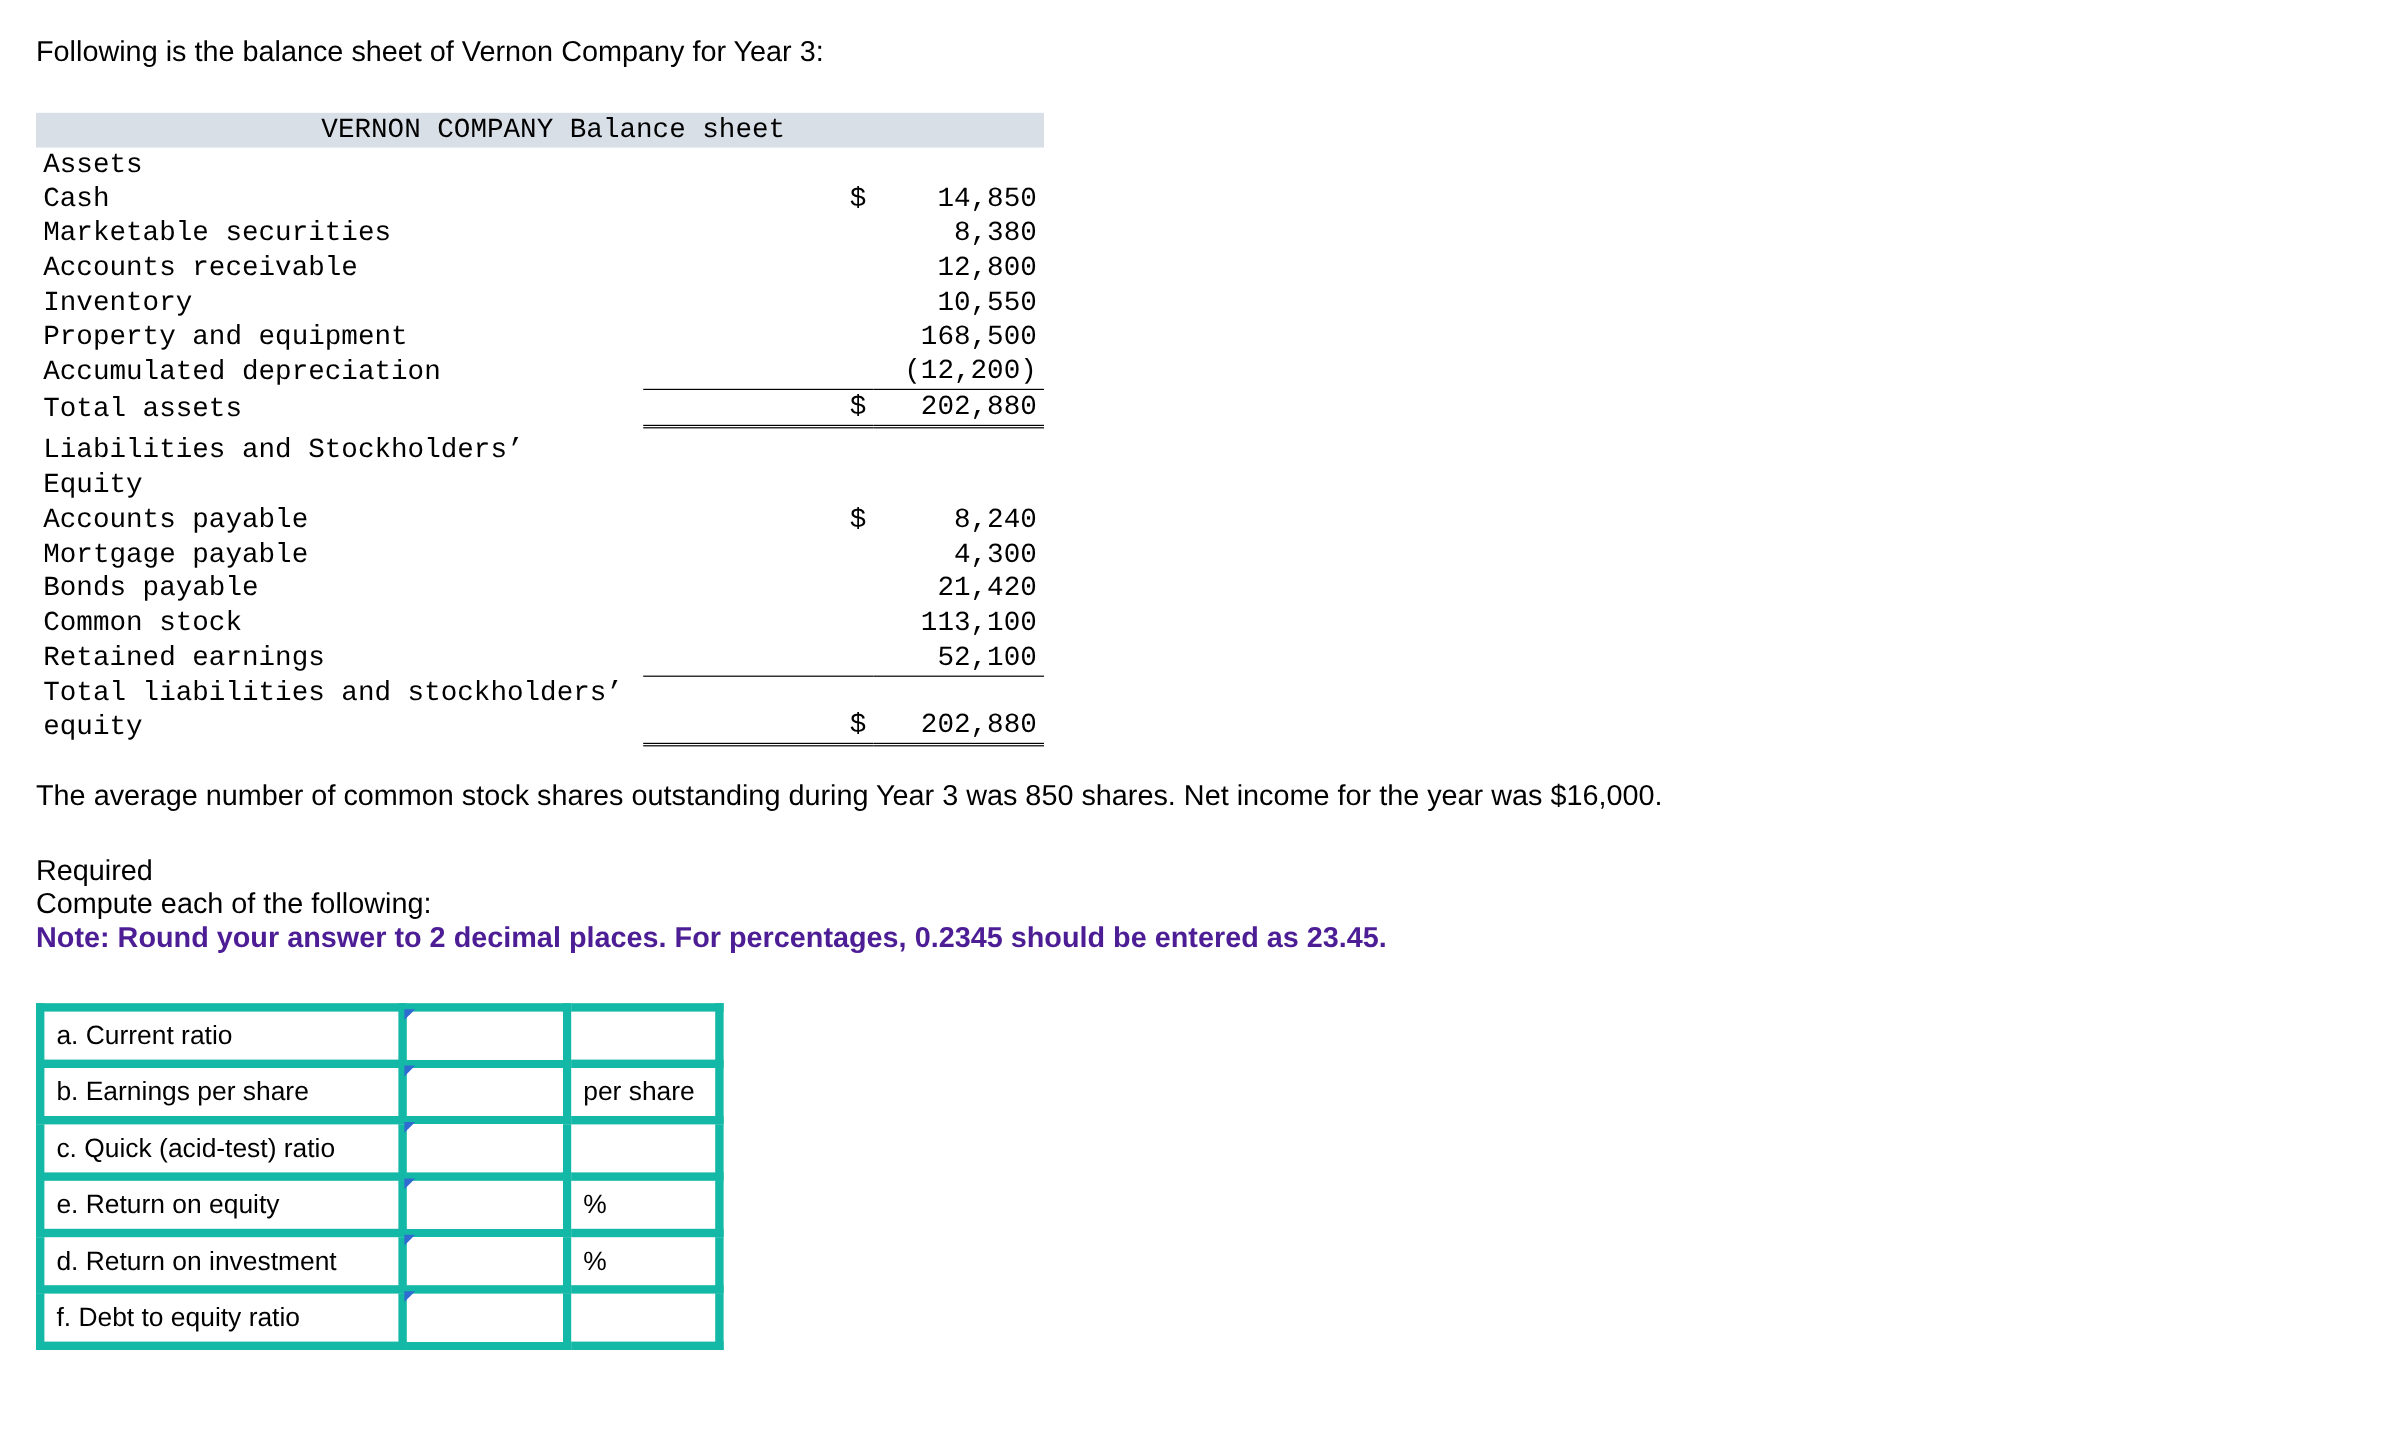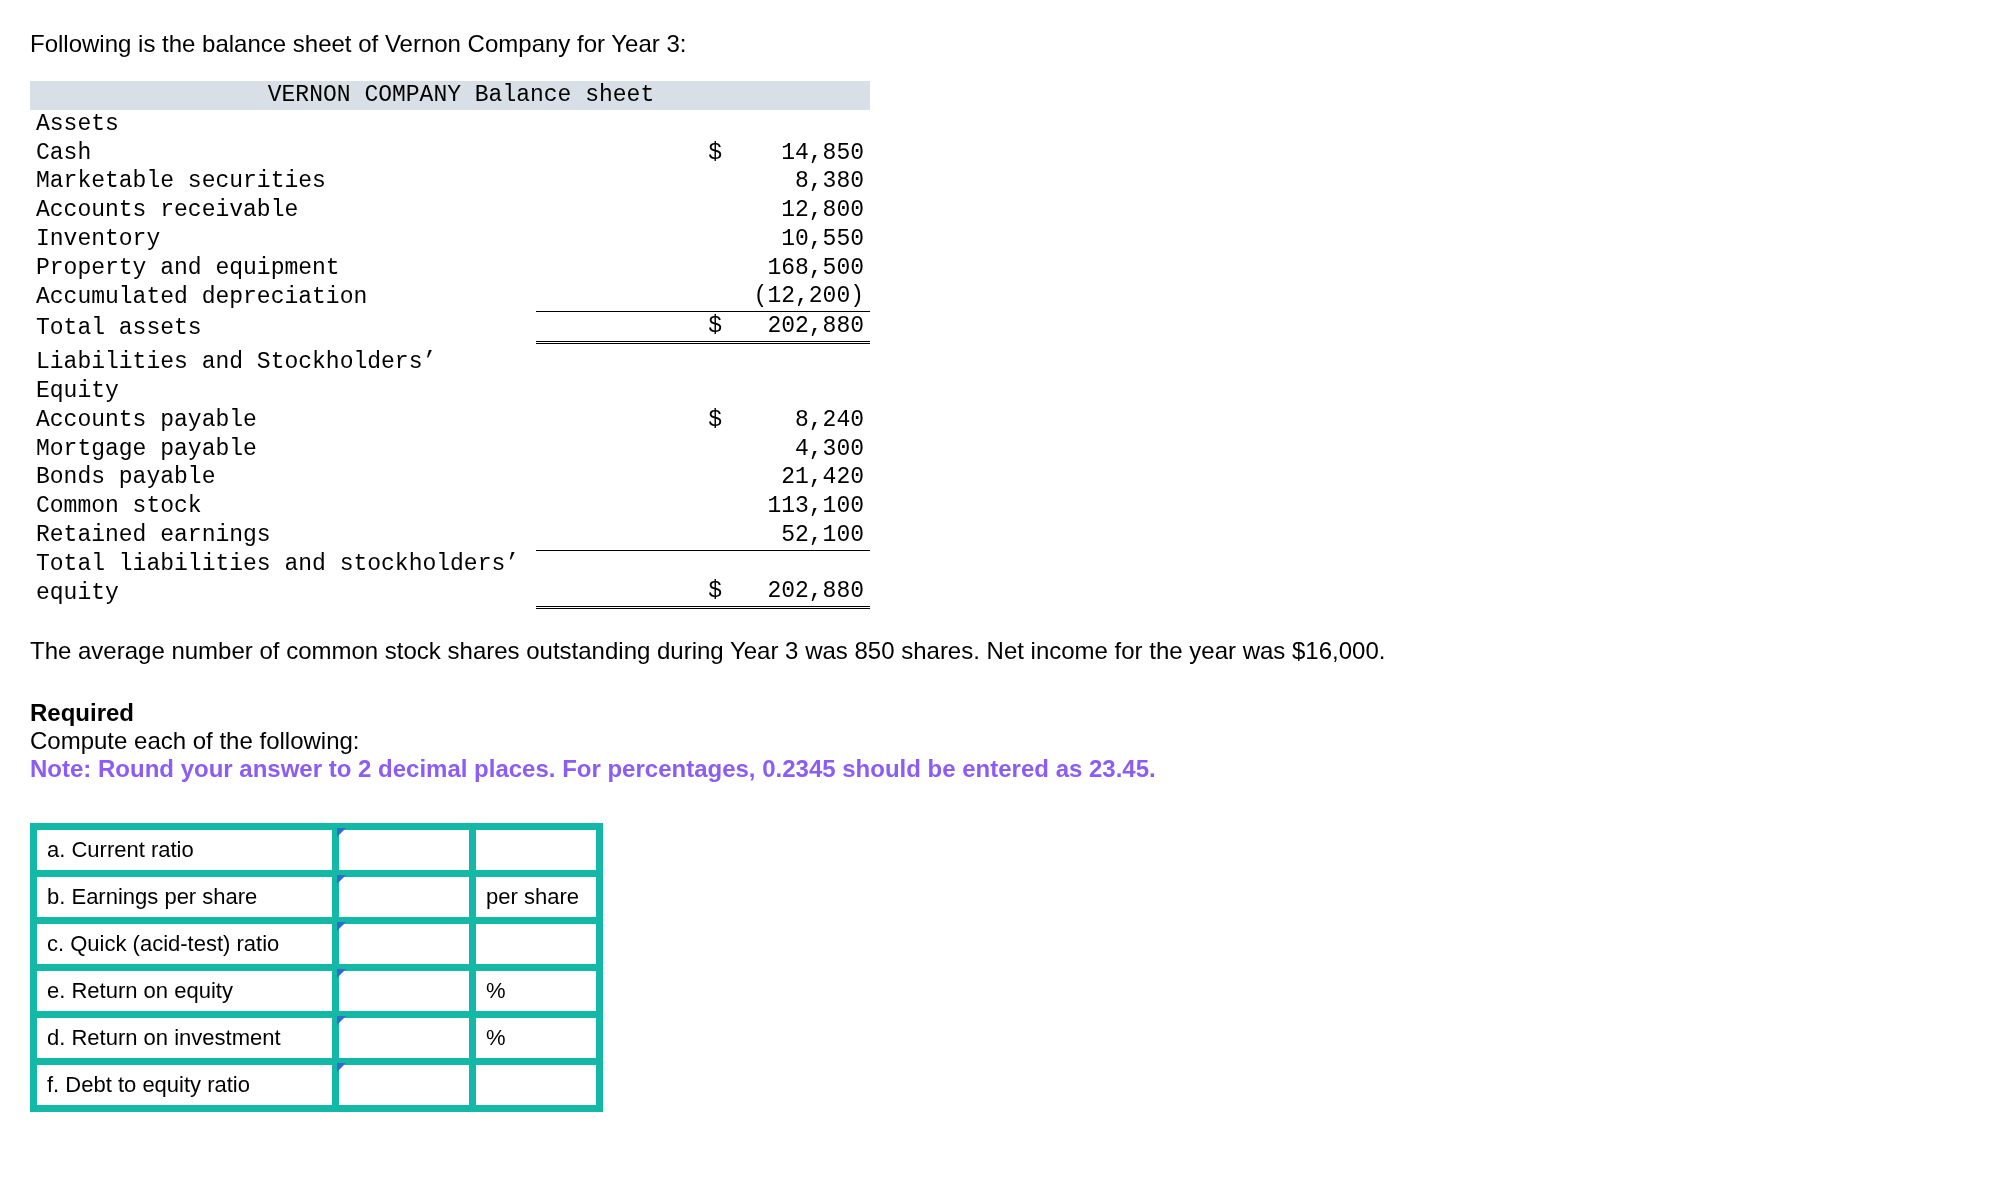--- a/index.html
+++ b/index.html
@@ -2,21 +2,21 @@
 <html><head>
 <meta charset="utf-8">
 <style>
 body{
   font-family:Arial,Helvetica,sans-serif;
   font-size:24px;
   color:#000;
   margin:30px 30px;
   background:#fff;
 }
-.intro{margin-bottom:23px;}
+.intro{margin-bottom:36px;}
 .balance{
   width:840px;
   font-family:"Courier New",Courier,monospace;
   font-size:23px;
   border-collapse:collapse;
 }
 .balance td{
   padding:0 6px;
   line-height:1.25;
   vertical-align:bottom;
@@ -32,23 +32,23 @@
   width:130px;
   white-space:nowrap;
 }
 .balance .num-wrap{width:180px;}
 .balance .sub-border .num{border-bottom:1.5px solid #000;}
 .balance .total .num{
   border-top:1.5px solid #000;
   border-bottom:3px double #000;
 }
 .paragraph{margin:28px 0 34px 0;}
-.req-label{font-weight:bold;margin-top:12px;}
+.req-label{font-weight:normal;margin-top:12px;}
 .note{
-  color:#8b5cf6;
+  color:#4c1d95;
   font-weight:bold;
   margin-bottom:40px;
 }
 .answers{
   border-collapse:collapse;
   font-size:22px;
 }
 .answers td{
   border:7px solid #14b8a6;
   padding:6px 10px;

